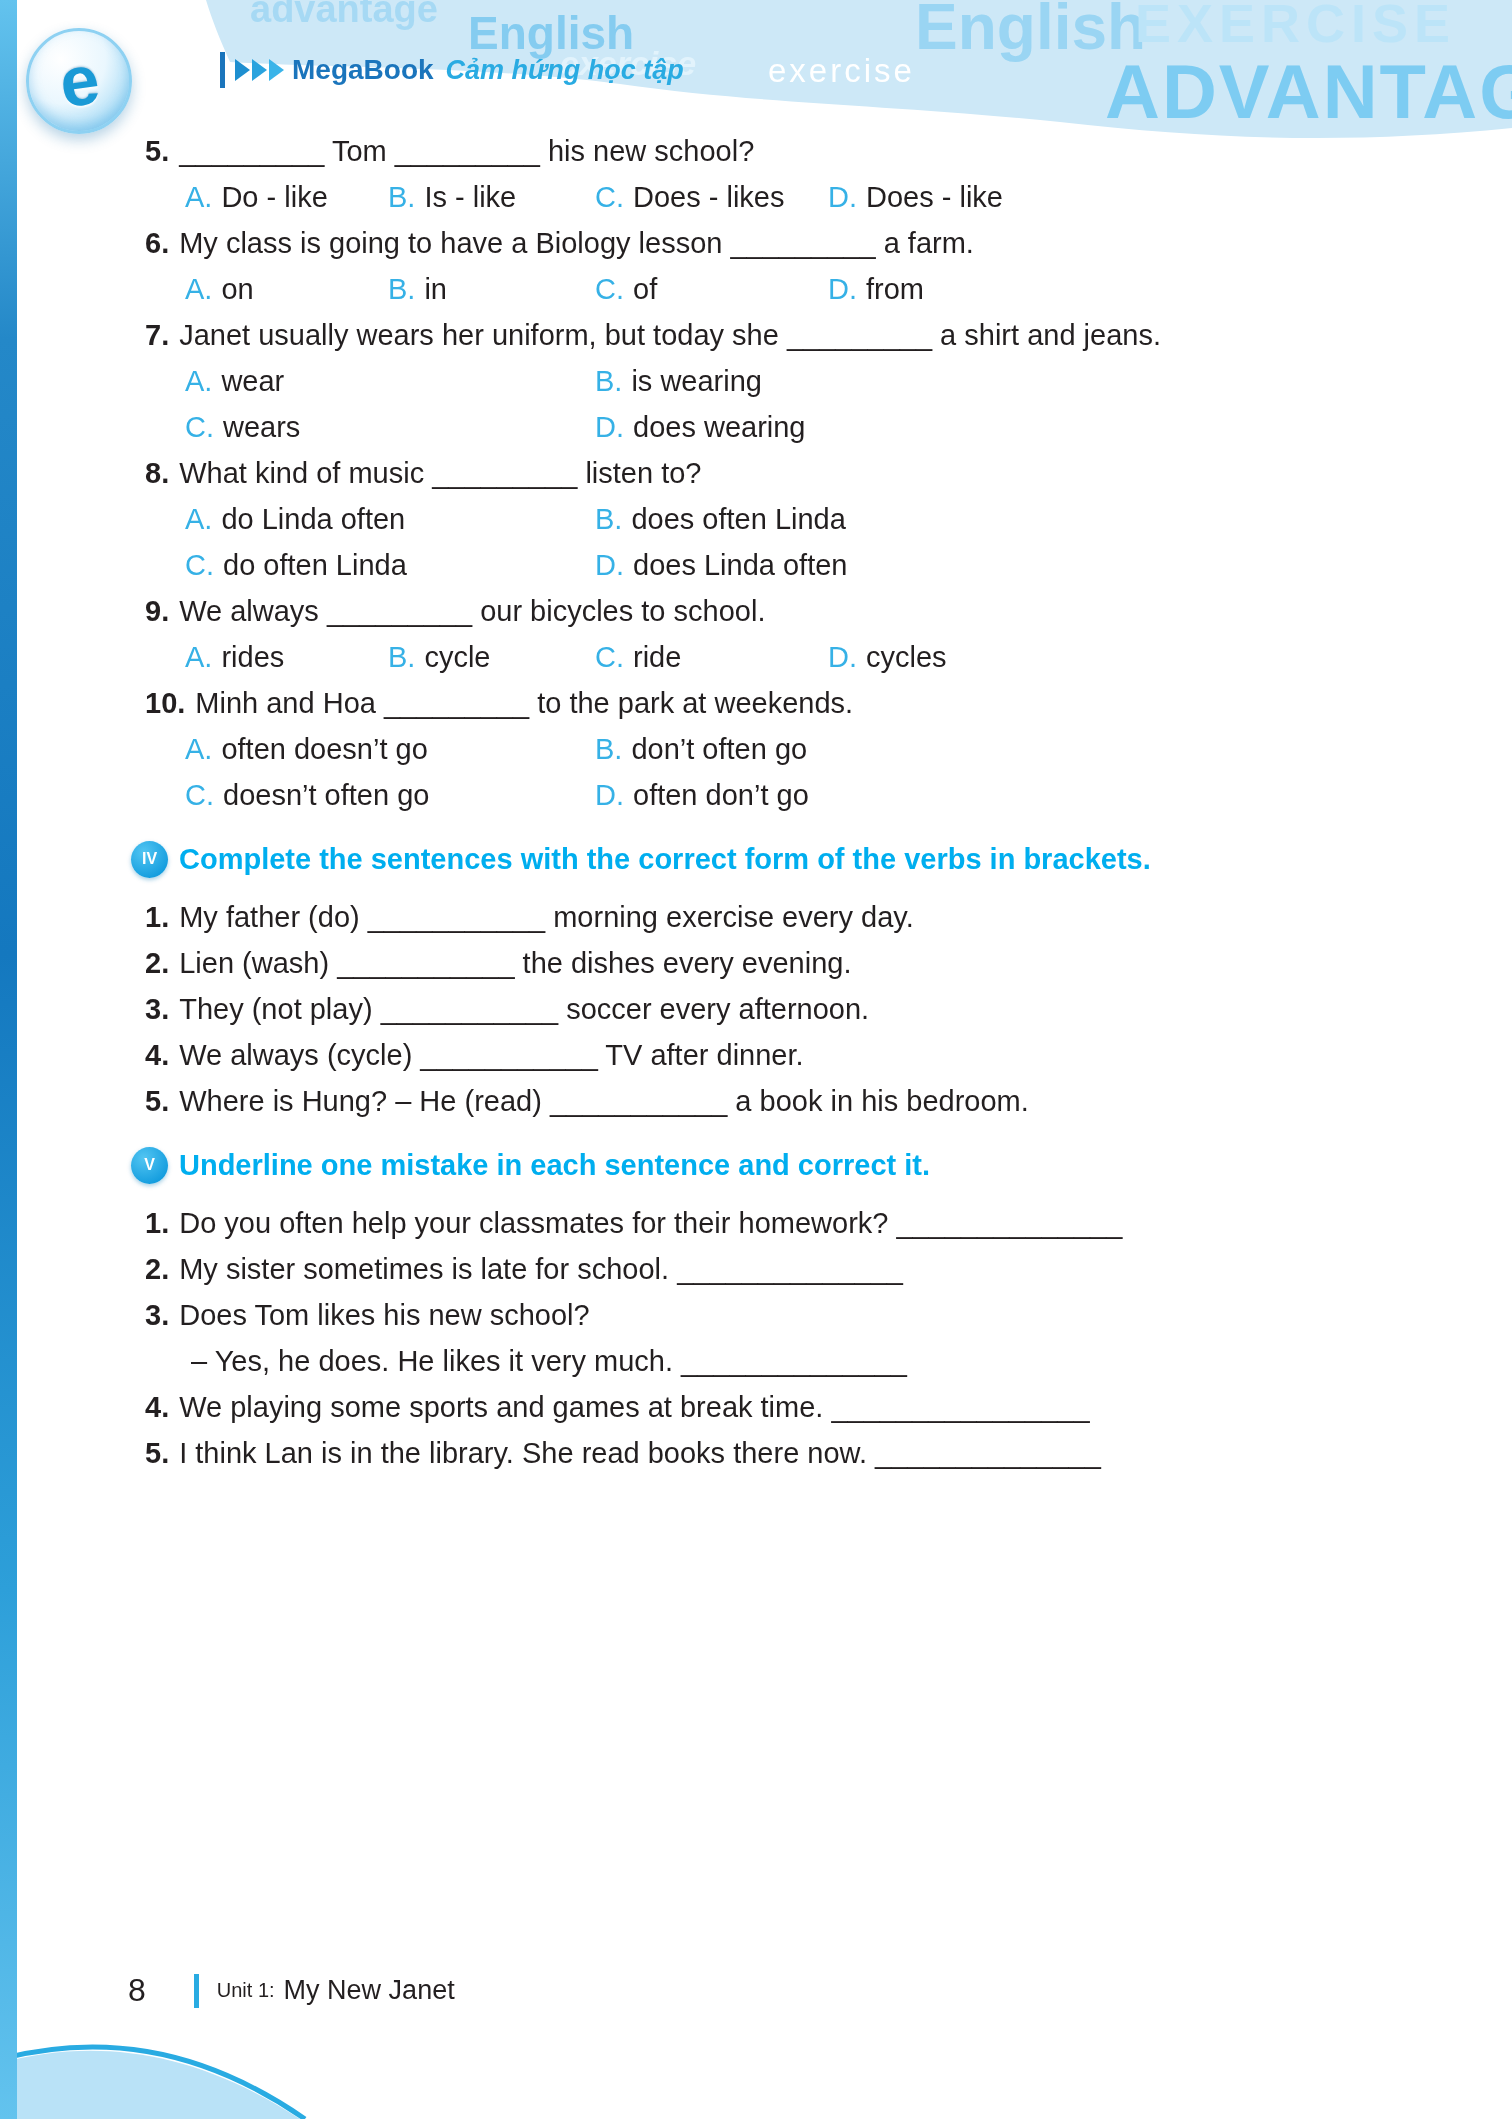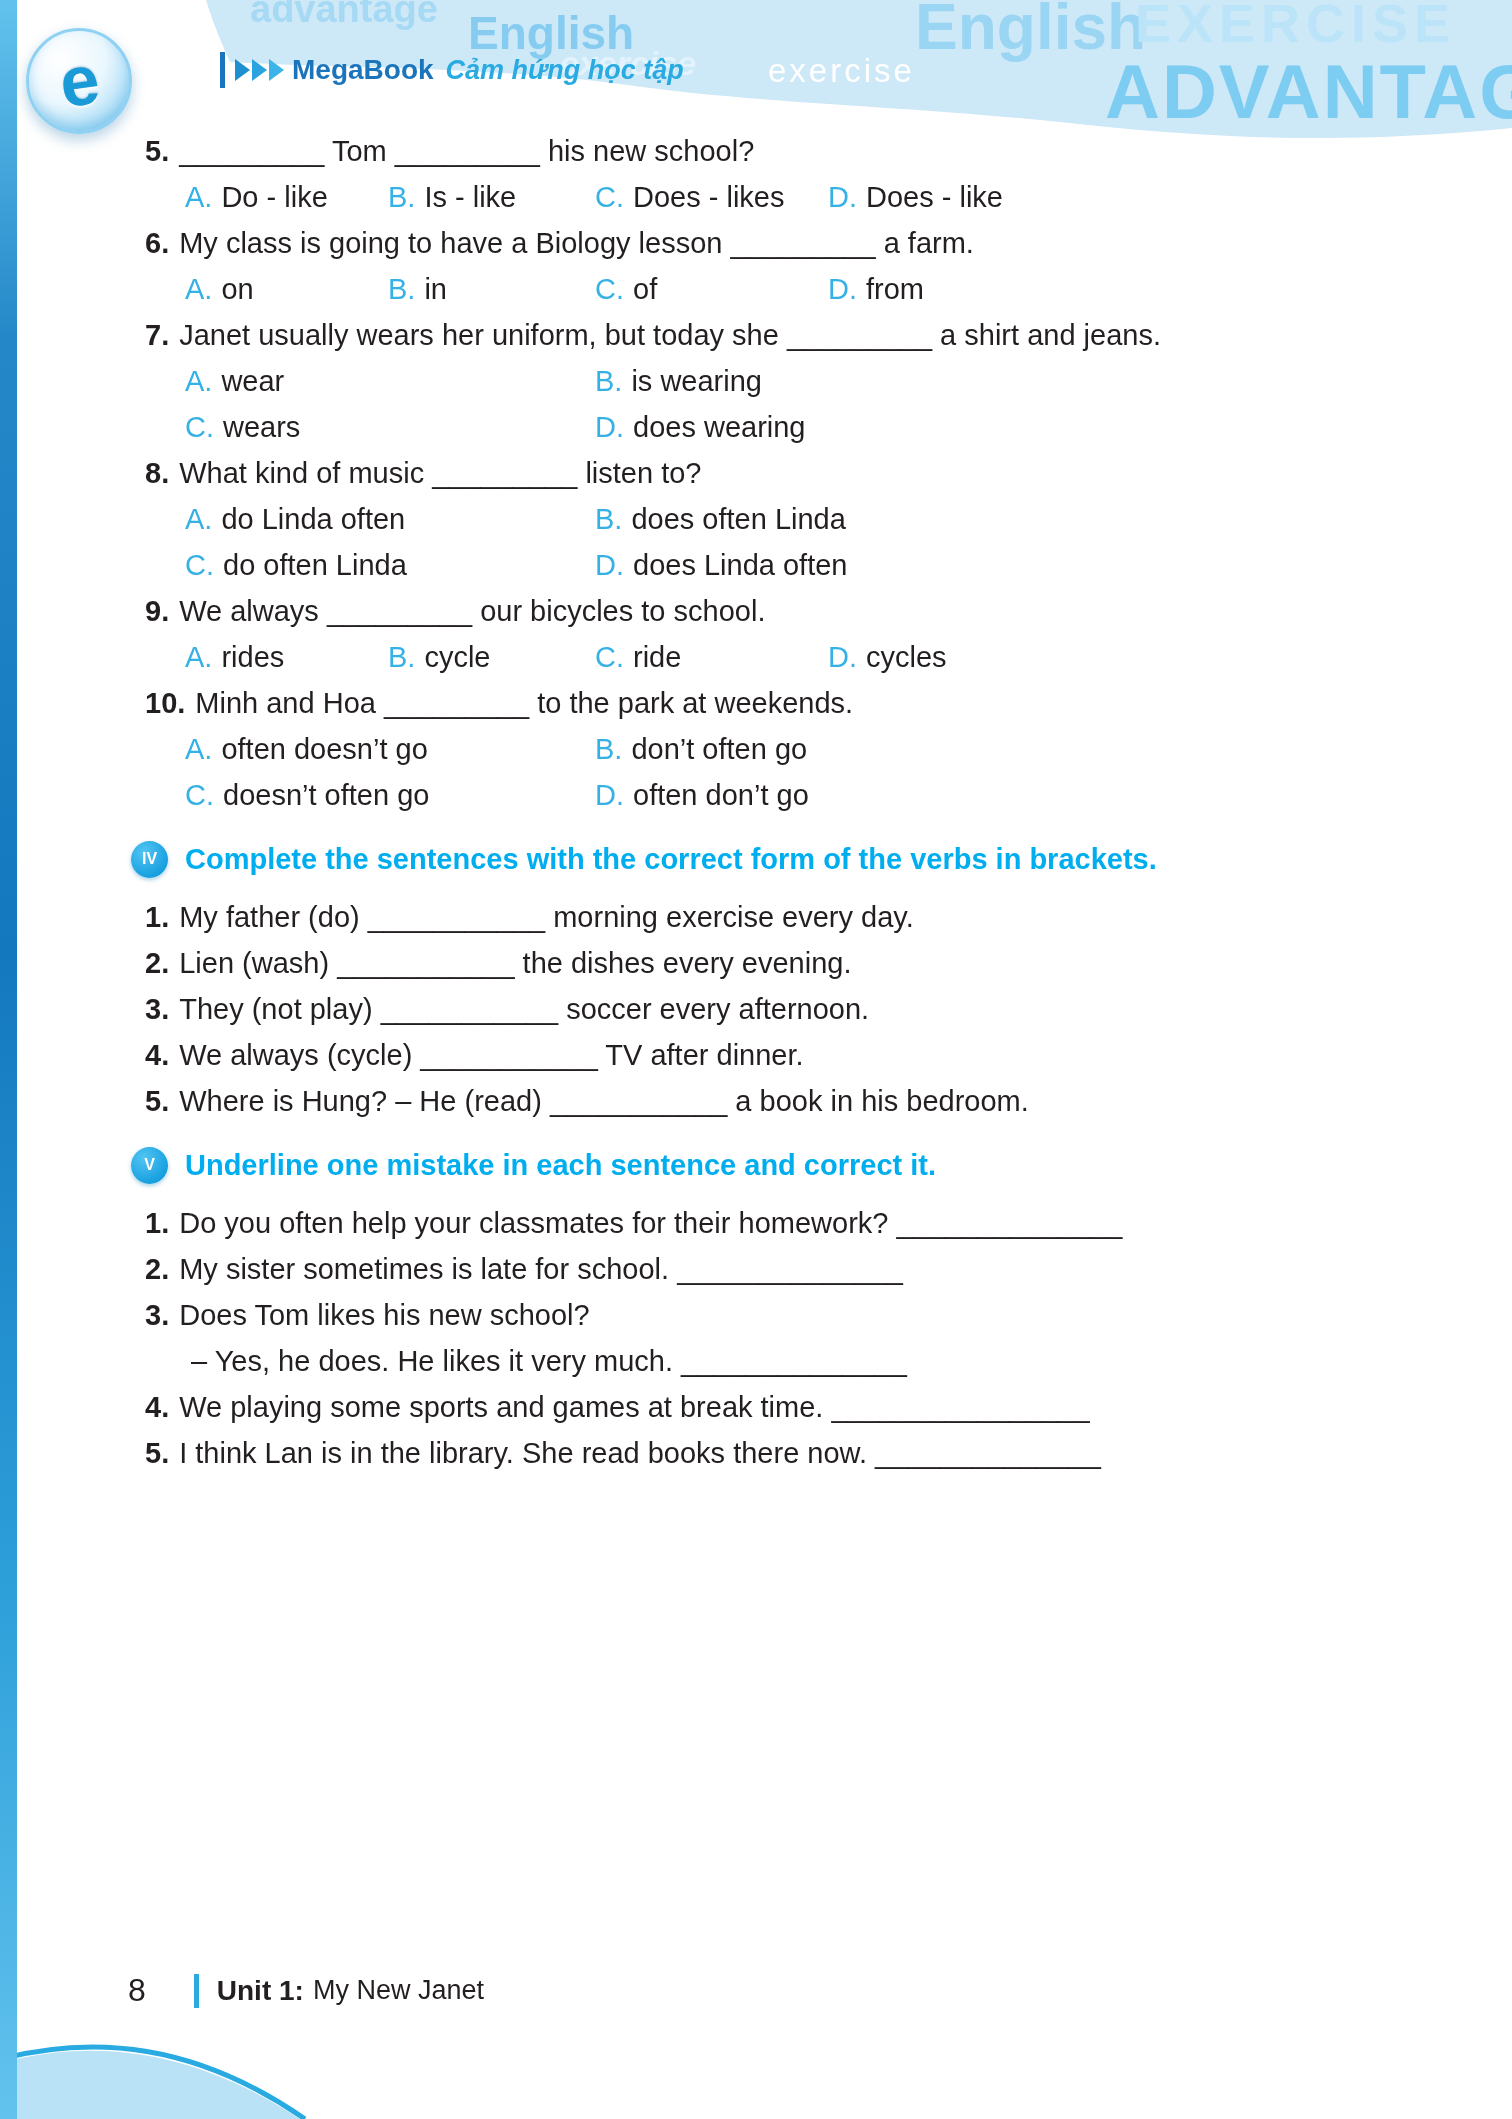--- a/index.html
+++ b/index.html
@@ -47,29 +47,29 @@
   .opt-row{display:grid;margin-left:40px;}
   .cols4{grid-template-columns:203px 207px 233px 1fr;}
   .cols2{grid-template-columns:410px 1fr;}
   .opt{display:flex;align-items:center;}
   .letter{color:#36b1e6;margin-right:9px;}
 
   .sec-head{display:flex;align-items:center;margin:18px 0 12px -14px;height:46px;}
   .badge{width:37px;height:37px;border-radius:50%;flex:0 0 37px;
     background:radial-gradient(circle at 35% 30%,#52c5f2,#0090d8);
     color:#fff;font-size:16px;font-weight:bold;display:flex;align-items:center;justify-content:center;
-    margin-right:17px;box-shadow:0 2px 4px rgba(0,120,180,.35);}
+    margin-right:11px;box-shadow:0 2px 4px rgba(0,120,180,.35);}
   .sec-title{color:#00aeef;font-weight:bold;font-size:29px;}
   .cont-line{margin-left:46px;}
 
   
   .footer{position:absolute;left:128px;top:1972px;display:flex;align-items:center;z-index:5;}
   .pnum{font-size:32px;}
   .fbar{width:5px;height:34px;background:#29abe2;margin:0 18px 0 48px;}
-  .unit-label{font-weight:bold;font-size:28px;}
+  .unit-label{font-weight:normal;font-size:20px;}
   .unit-title{font-size:27px;margin-left:9px;}
 
   .bottom-deco{position:absolute;left:0;bottom:0;z-index:4;}
 </style>
 </head>
 <body>
 
 <div class="page">
 
   <div class="left-strip"></div>

